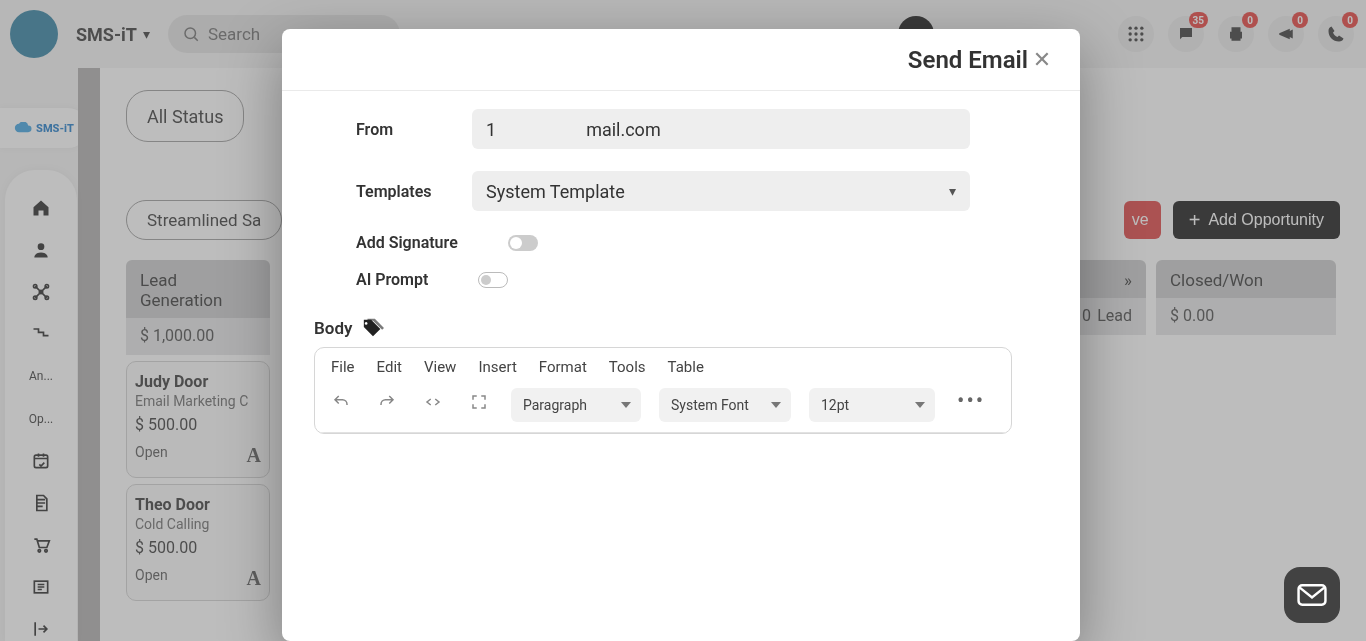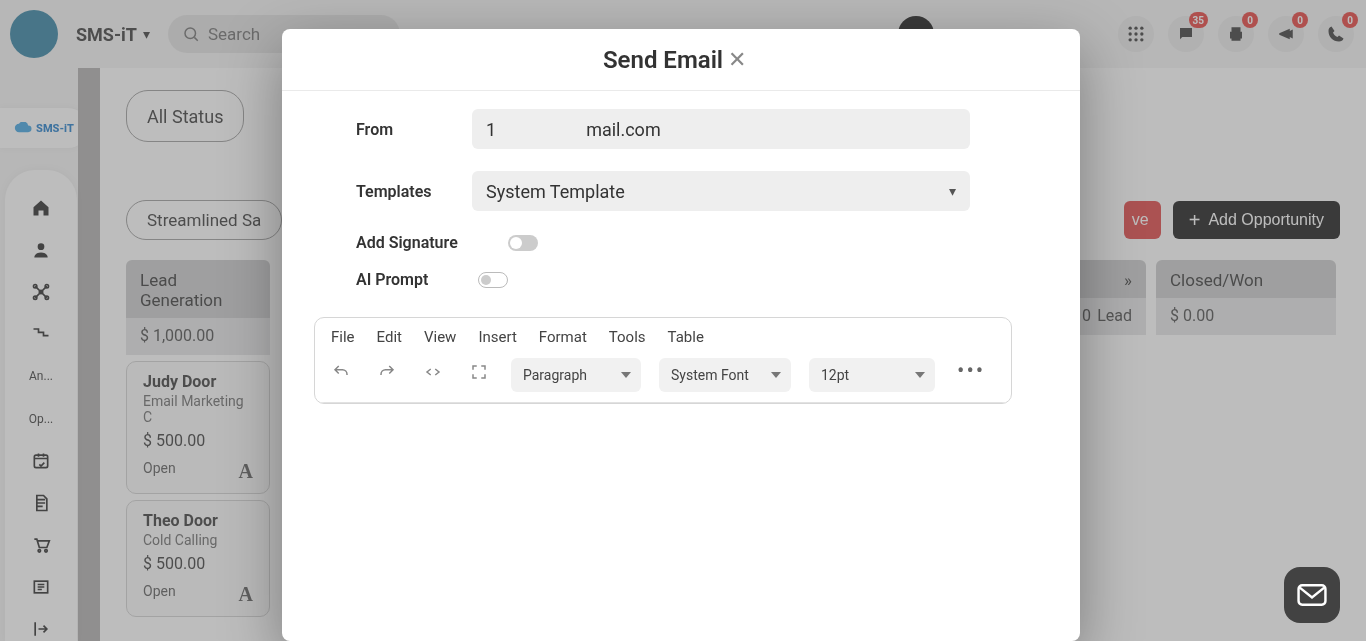--- a/index.html
+++ b/index.html
@@ -41,37 +41,37 @@
   .pipeline-pill { display:inline-flex; align-items:center; height:40px; padding:0 20px; border:1px solid #999; border-radius:22px; font-size:17px; }
   .flex-spacer { flex:1; }
   .btn-save-partial { height:38px; background:#de3c3c; color:#fff; border:none; border-radius:6px; padding:0 12px 0 8px; font-size:16px; }
   .btn-addopp { height:38px; background:#111; color:#fff; border:none; border-radius:6px; padding:0 16px; font-size:16px; display:flex; align-items:center; gap:8px;}
   .btn-addopp .plus { font-size:20px; line-height:1; }
 
   .columns { display:flex; gap:10px; margin-top:20px; align-items:flex-start; }
   .column { display:flex; flex-direction:column; border-radius:6px; }
   .col-header { width:100%; padding:10px 14px 8px; background:#c8c9ca; border-radius:6px 6px 0 0; font-size:17px; color:#303030; display:flex; justify-content:space-between; align-items:center;}
   .col-sub { width:100%; padding:8px 14px 10px; background:#e3e4e5; font-size:16px; color:#444; display:flex; justify-content:space-between;}
-  .card { width:100%; background:#fafafa; border:1px solid #d0d0d0; border-radius:10px; margin-top:6px; padding:10px 16px; }
+  .card { width:100%; background:#fafafa; border:1px solid #d0d0d0; border-radius:10px; margin-top:6px; padding:10px 8px; }
   .card-name { font-weight:700; font-size:16px; }
   .card-sub { font-size:14px; color:#666; margin-top:2px;}
   .card-amt { font-size:16px; margin-top:6px; }
   .card-foot { display:flex; justify-content:space-between; font-size:14px; color:#555; margin-top:10px;}
   .letterA { font-family:serif; font-size:20px; font-weight:700; }
 
   
   .col-leadgen { width:144px; }
   .col-mid { width:778px; } 
   .col-clue { width:78px; } 
   .col-closed { width:180px; }
 
   
   .overlay { position:absolute; inset:0; background:rgba(108,108,108,0.45); }
   .modal { position:absolute; top:29px; left:282px; width:798px; height:612px; background:#fff; border-radius:8px; box-shadow:0 20px 60px rgba(0,0,0,.35); display:flex; flex-direction:column;}
-  .modal-header { height:62px; display:flex; align-items:center; justify-content:center; padding:0 24px 0 16px; border-bottom:1px solid #eaeaea;}
+  .modal-header { height:62px; display:flex; align-items:center; justify-content:flex-end; padding:0 24px 0 16px; border-bottom:1px solid #eaeaea;}
   .modal-title { font-size:24px; font-weight:600; }
   .modal-close { width:28px; height:28px; display:flex; align-items:center; justify-content:center; color:#888; font-size:22px;}
   .modal-body { padding:18px 26px 0 74px; flex:1; overflow:hidden;}
   .form-row { display:flex; align-items:center; margin-bottom:22px; }
   .form-label { width:116px; font-size:16px; font-weight:600; color:#333;}
   .form-field { flex:1; }
   .field-box { width:498px; height:40px; background:#eeeeee; border-radius:6px; display:flex; align-items:center; padding:0 14px; font-size:18px;}
   .select-box { justify-content:space-between; }
   .chev { font-size:14px; color:#555;}
   .subject-box { height:42px; }
@@ -321,20 +321,27 @@
     <div class="form-row toggle-row" style="margin-bottom:18px;">
       <div class="form-label">Add Signature</div>
       <div class="toggle"></div>
     </div>
 
     <div class="form-row toggle-row" style="margin-bottom:28px;">
       <div class="form-label" style="width:122px;">AI Prompt</div>
       <div class="toggle-alt"></div>
     </div>
 
+    <div class="body-label-row">
+      <span class="body-label">Body</span>
+      <svg class="tags-icon" viewBox="0 0 24 24" fill="#222">
+          <path d="M2 3h8l10 10-8 8L2 11zM6 7a1.5 1.5 0 100 .01z"></path>
+          <path d="M6 2h8l10 10-2 2L12 4H6z" opacity=".6"></path>
+        </svg>
+    </div>
 
     <div class="editor">
       <div class="editor-menus">
         <span>File</span>
         <span>Edit</span>
         <span>View</span>
         <span>Insert</span>
         <span>Format</span>
         <span>Tools</span>
         <span>Table</span>

